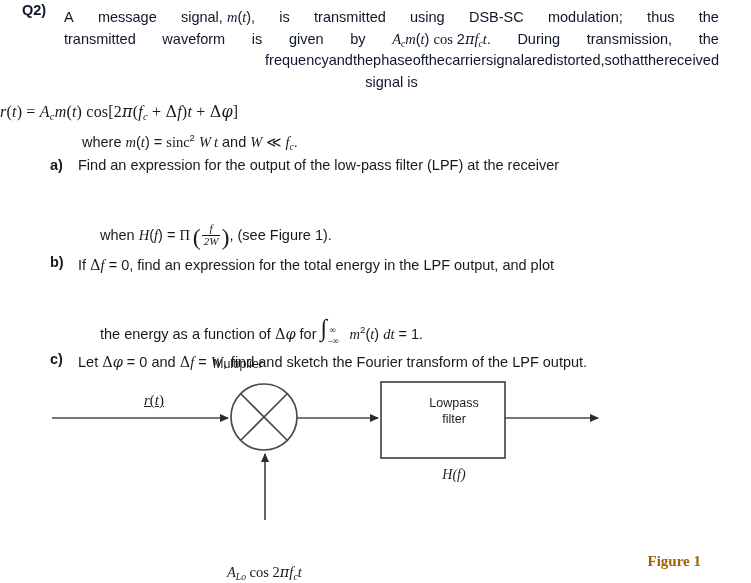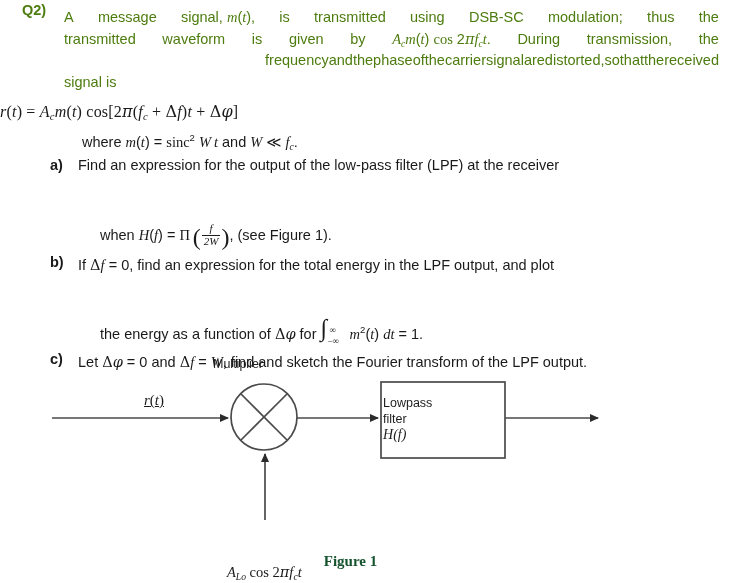--- a/index.html
+++ b/index.html
@@ -21,41 +21,41 @@
     position: absolute;
     left: 0;
     top: 0;
     width: 751px;
   }
 
   .para {
     position: relative;
     font-size: 14.5px;
     line-height: 21.5px;
-    color: #4d7c0f;
+    color: #0f172a;
   }
 
   .qlabel {
     position: absolute;
     left: 22px;
     top: 0;
     font-weight: bold;
     font-size: 14.5px;
     font-family: "Liberation Sans", sans-serif;
   }
 
   .intro {
     margin: 0;
     padding: 7px 32px 0 64px;
     text-align: justify;
     text-justify: inter-word;
     font-size: 14.5px;
     line-height: 21.5px;
   }
-  .intro .lastline { text-align: left; }
+  .intro .lastline { text-align: center; }
 
   .eqline {
     font-family: "Liberation Serif", serif;
     font-size: 16px;
     padding-top: 9px;
     padding-right: 40px;
     letter-spacing: .2px;
   }
 
   .whereline {
@@ -182,54 +182,55 @@
   .rt-label {
     position: absolute;
     left: 144px;
     top: 42px;
     font-size: 15px;
     font-family: "Liberation Serif", serif;
     text-decoration: underline;
   }
   .lpf-label {
     position: absolute;
-    left: 383px;
+    left: 392px;
     top: 45px;
     width: 124px;
-    text-align: left;
+    text-align: center;
     font-size: 12.5px;
     line-height: 16px;
     font-family: "Liberation Sans", sans-serif;
     color: #1d1d1d;
   }
   .lpf-label .hf {
     font-family: "Liberation Serif", serif;
     font-style: italic;
     font-size: 14px;
+    margin-top: 40px;
   }
   .lo-label {
     position: absolute;
     left: 227px;
     top: 170px;
     font-size: 14.5px;
     font-family: "Liberation Serif", serif;
     margin-top: 44px;
   }
   .fig-caption {
     position: absolute;
     left: 0;
     top: 203px;
     width: 751px;
-    text-align: center;
+    text-align: right;
     padding-right: 50px;
     box-sizing: border-box;
     font-family: "Liberation Serif", serif;
     font-weight: bold;
     font-size: 15px;
-    color: #14532d;
+    color: #a16207;
   }
 </style>
 </head>
 <body>
 
 <div class="qblock">
 
   <div class="para">
     <span class="qlabel">Q2)</span>
     <div class="intro">

